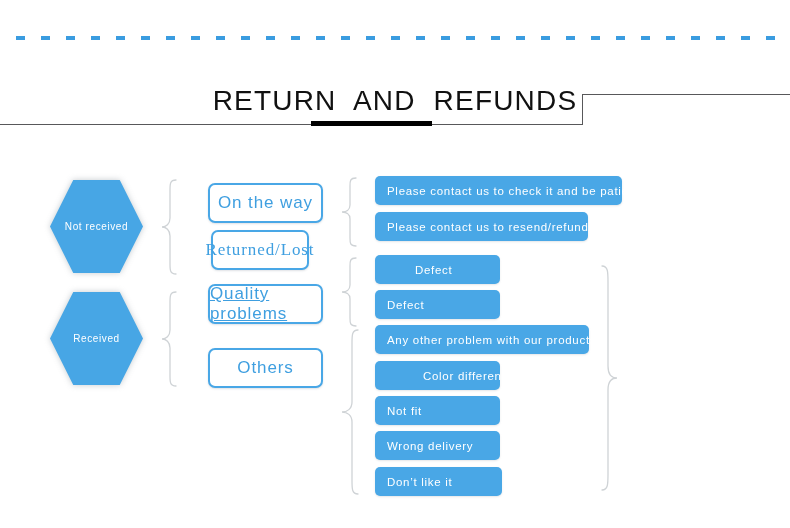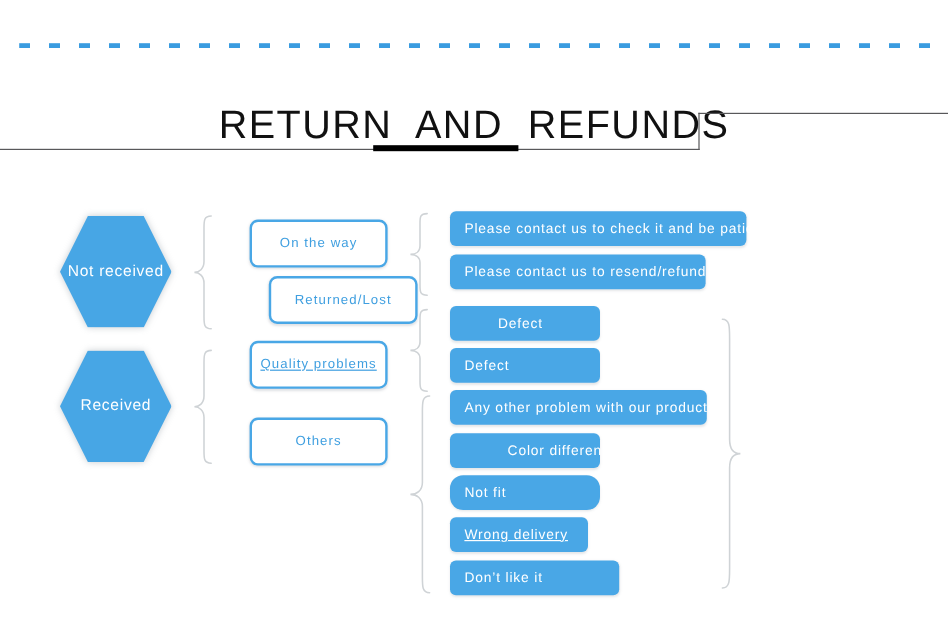--- a/index.html
+++ b/index.html
@@ -32,21 +32,21 @@
        rgba(255,255,255,0) 9px, rgba(255,255,255,0) 25px);
   }
 
   
   .title {
     position: absolute;
     left: 0;
     top: 85px;
     width: 790px;
     text-align: center;
-    font-size: 33px;
+    font-size: 28px;
     letter-spacing: 1.2px;
     color: #111111;
     font-family: "Liberation Sans Narrow", "Liberation Sans", sans-serif;
     font-weight: 400;
     white-space: pre;
   }
   .title-underline-thin-left {
     position: absolute;
     left: 0px;
     top: 124px;
@@ -82,42 +82,42 @@
   
   .hex {
     position: absolute;
     background: #47a6e5;
     -webkit-clip-path: polygon(25% 0%, 75% 0%, 100% 50%, 75% 100%, 25% 100%, 0% 50%);
     clip-path: polygon(25% 0%, 75% 0%, 100% 50%, 75% 100%, 25% 100%, 0% 50%);
     display: flex;
     align-items: center;
     justify-content: center;
     color: #ffffff;
-    font-size: 13px;
+    font-size: 10px;
     letter-spacing: 0.6px;
     text-align: left;
     line-height: 1.9;
     white-space: pre-line;
   }
   .hex-wrap {
     position: absolute;
     filter: drop-shadow(0 0 3px rgba(120,130,140,0.42));
   }
 
   
   .obox {
     position: absolute;
     background: #ffffff;
     border: 2px solid #49a7e6;
     border-radius: 7px;
     display: flex;
     align-items: center;
     justify-content: center;
     color: #3f9fe0;
-    font-size: 11px;
+    font-size: 17px;
     letter-spacing: 0.9px;
     box-sizing: border-box;
     box-shadow: 0 1px 2px rgba(130,140,150,0.25);
   }
 
   
   .fbox {
     position: absolute;
     background: #49a7e6;
     border-radius: 5px;
@@ -176,21 +176,21 @@
   <div class="brace" style="left:160px; top:290px; width:20px; height:98px;">
     <svg width="20" height="98" viewBox="0 0 20 98" fill="none">
       <path d="M16 2 C10 2 10 6 10 12 L10 40 C10 46 6 49 2 49 C6 49 10 52 10 58 L10 86 C10 92 10 96 16 96" stroke="#cfd3d6" stroke-width="1.3" fill="none" stroke-linecap="round"></path>
     </svg>
   </div>
 
   <div class="obox" style="left:208px; top:183px; width:115px; height:40px;">
     <span>On  the  way</span>
   </div>
 
-  <div class="obox" style="left:224px; top:230px; width:124px; height:40px;">
+  <div class="obox" style="left:211px; top:230px; width:98px; height:40px;font-family:Liberation Serif, serif;">
     <span>Returned/Lost</span>
   </div>
 
   <div class="obox" style="left:208px; top:284px; width:115px; height:40px;text-decoration:underline;">
     <span>Quality  problems</span>
   </div>
 
   <div class="obox" style="left:208px; top:348px; width:115px; height:40px;">
     <span>Others</span>
   </div>
@@ -230,29 +230,29 @@
   </div>
 
   <div class="fbox" style="left:375px; top:325px; width:214px; height:29px;">
     <span>Any  other  problem  with  our  products</span>
   </div>
 
   <div class="fbox" style="left:375px; top:361px; width:125px; height:29px;padding-left:48px;">
     <span>Color  difference</span>
   </div>
 
-  <div class="fbox" style="left:375px; top:396px; width:125px; height:29px;border-radius:11px;">
+  <div class="fbox" style="left:375px; top:396px; width:125px; height:29px;">
     <span>Not  fit</span>
   </div>
 
-  <div class="fbox" style="left:375px; top:431px; width:115px; height:29px;text-decoration:underline;">
+  <div class="fbox" style="left:375px; top:431px; width:125px; height:29px;">
     <span>Wrong  delivery</span>
   </div>
 
-  <div class="fbox" style="left:375px; top:467px; width:141px; height:29px;">
+  <div class="fbox" style="left:375px; top:467px; width:127px; height:29px;">
     <span>Don’t  like  it</span>
   </div>
 
   <div class="brace" style="left:598px; top:264px; width:22px; height:228px;">
     <svg width="22" height="228" viewBox="0 0 22 228" fill="none">
       <path d="M4 2 C10 2 10 8 10 18 L10 102 C10 111 14 114 19 114 C14 114 10 117 10 126 L10 210 C10 220 10 226 4 226" stroke="#cfd3d6" stroke-width="1.3" fill="none" stroke-linecap="round"></path>
     </svg>
   </div>
 
 

